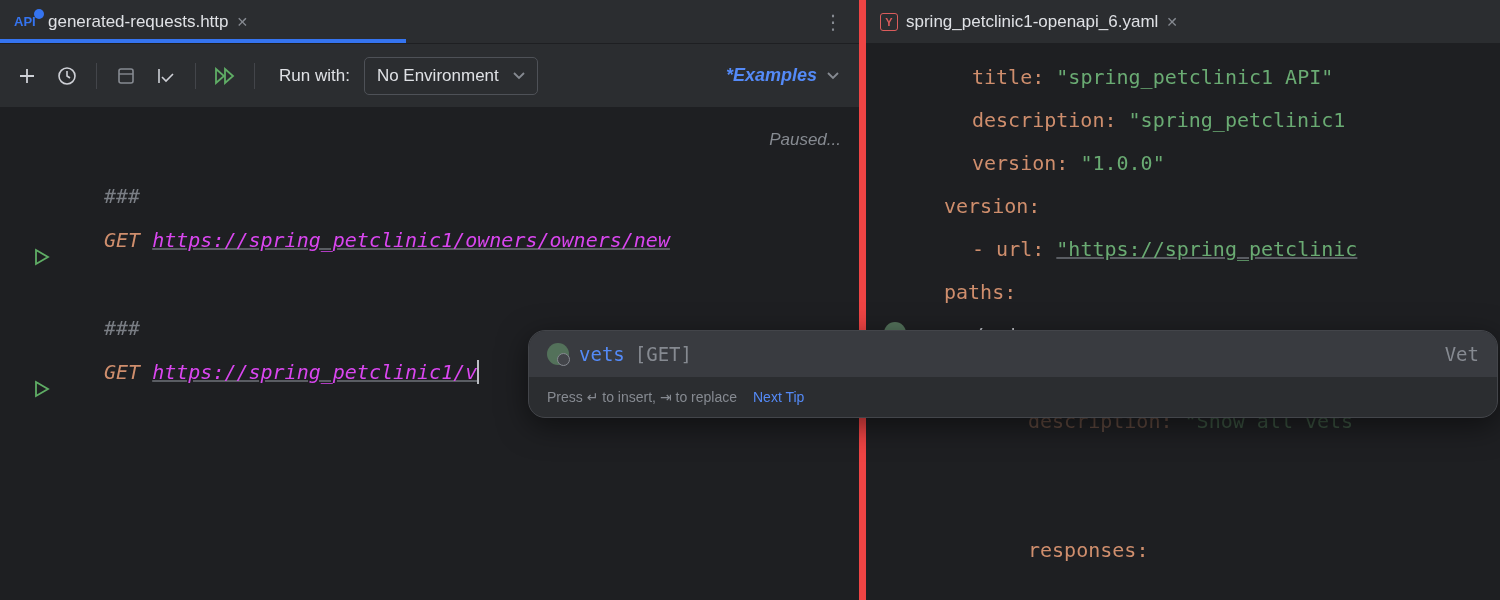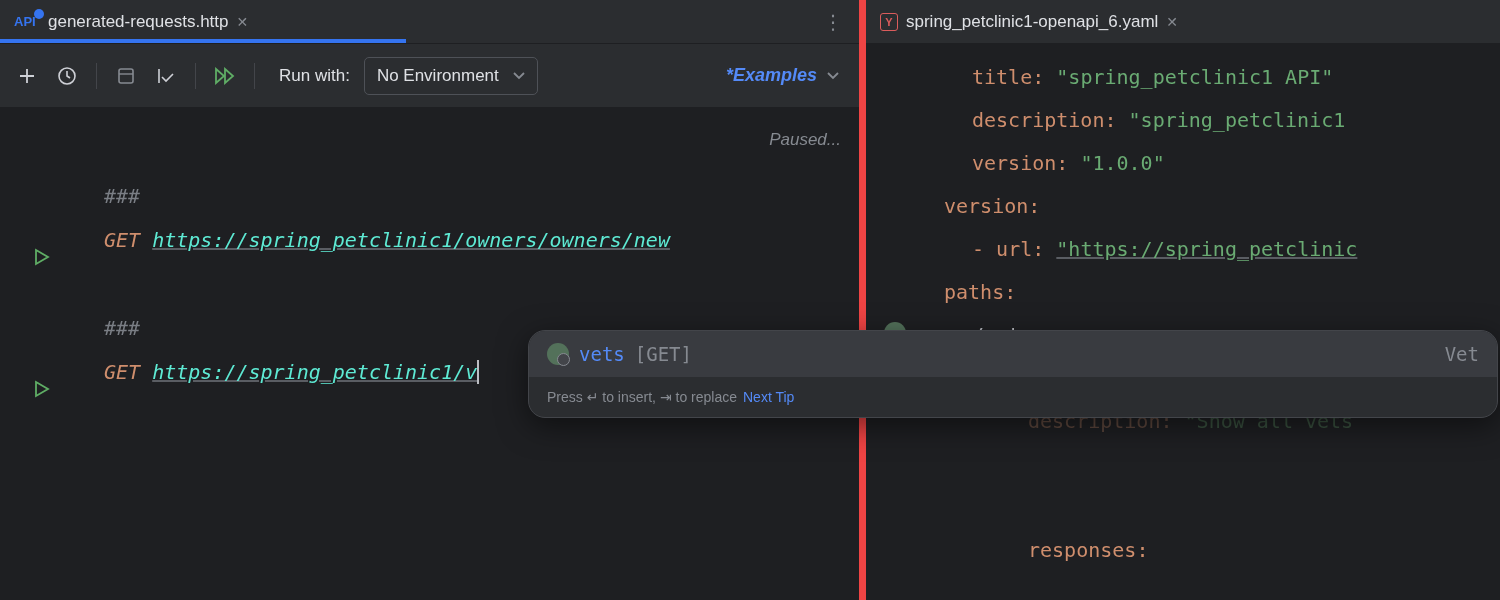--- a/index.html
+++ b/index.html
@@ -154,21 +154,21 @@
   position: absolute;
   top: 10px;
   right: 18px;
   color: #868a91;
   font-family: -apple-system, sans-serif;
   font-size: 17px;
 }
 .code-line { white-space: pre; padding-left: 6px; }
 .comment { color: #7a7e85; }
 .method { color: #cf8e6d; }
-.url { color: #5eead4; text-decoration: underline; text-decoration-color: #5a5d63; }
+.url { color: #d946ef; text-decoration: underline; text-decoration-color: #5a5d63; }
 .yaml-key { color: #cf8e6d; }
 .yaml-str { color: #6aab73; }
 .yaml-dash { color: #cf8e6d; }
 .path-key { color: #bcbec4; text-decoration: underline; text-decoration-color: #5a5d63; }
 .caret {
   display: inline-block;
   width: 2px; height: 24px;
   background: #bcbec4;
   vertical-align: middle;
   margin-bottom: 4px;
@@ -204,21 +204,21 @@
 .popup-row .sugg-type { color: #868a91; }
 .popup-row .sugg-right { margin-left: auto; color: #868a91; }
 .popup-footer {
   display: flex;
   align-items: center;
   padding: 12px 18px;
   font-size: 14px;
   color: #868a91;
   gap: 6px;
 }
-.popup-footer .link { color: #548af7; cursor: pointer; }
+.popup-footer .link { color: #548af7; cursor: pointer; margin-left: 10px; }
 .endpoint-icon {
   width: 22px; height: 22px;
   background: #53715a;
   border-radius: 50%;
   position: relative;
   display: inline-block;
 }
 .endpoint-icon::after {
   content: '';
   position: absolute;

